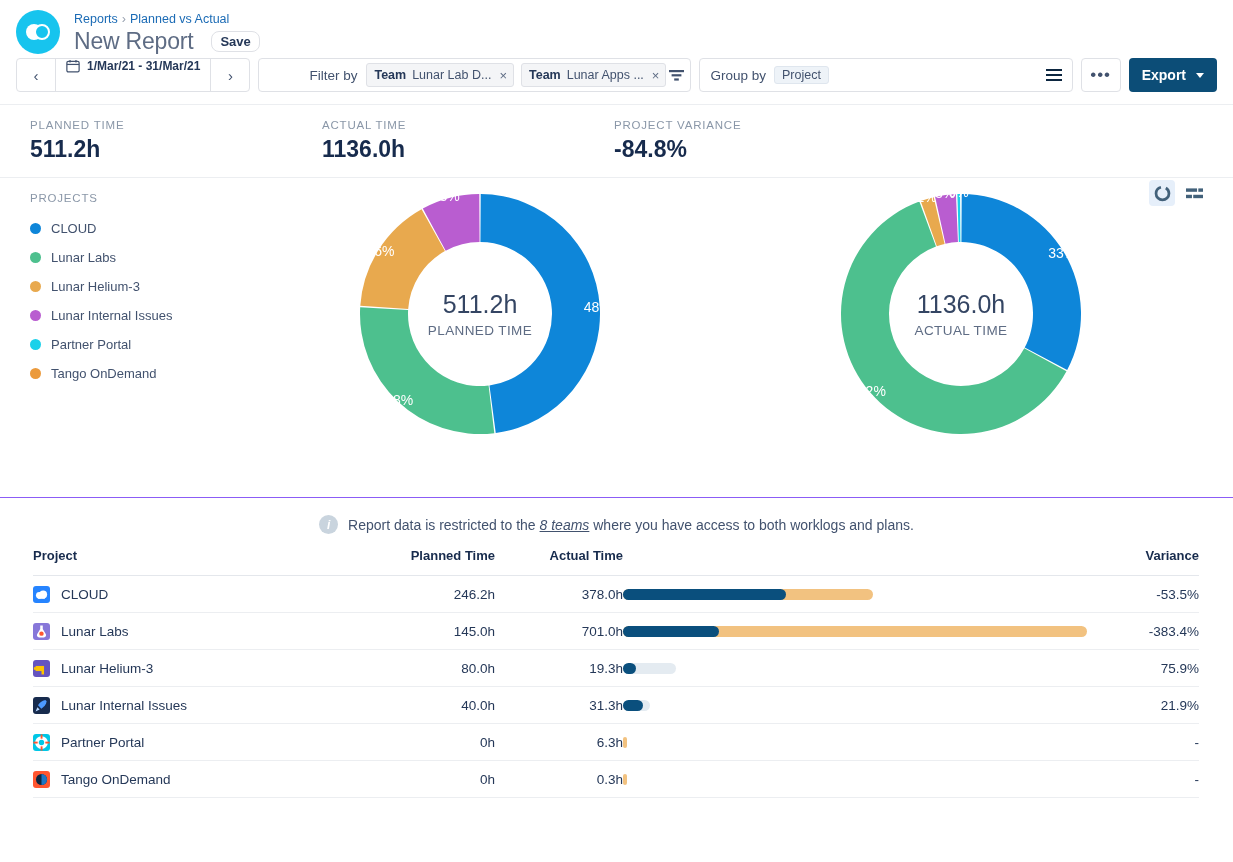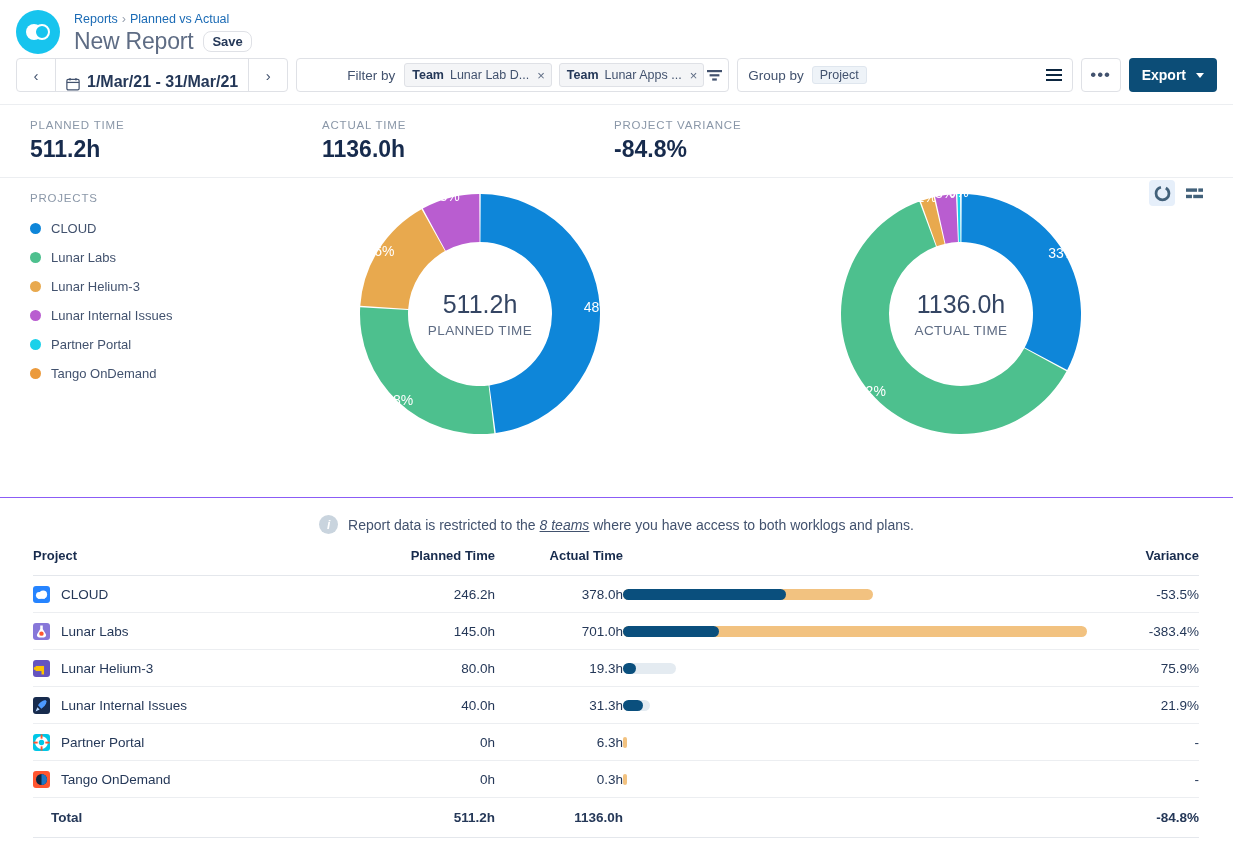--- a/index.html
+++ b/index.html
@@ -16,32 +16,32 @@
   
   .header { display:flex; align-items:flex-start; padding:8px 0 6px 16px; height:58px; }
   .logo { width:44px; height:44px; border-radius:50%; background:#17c4ee; position:relative; flex:0 0 auto; margin-top:2px;}
   .logo .c1, .logo .c2 { position:absolute; top:14px; width:16px; height:16px; border-radius:50%; background:#fff; }
   .logo .c1 { left:10px; }
   .logo .c2 { left:18px; background:#17c4ee; border:2px solid #fff; width:16px; height:16px;}
   .titleblock { margin-left:14px; }
   .breadcrumb { font-size:12.5px; color:#5e6c84; line-height:16px; padding-top:3px;}
   .breadcrumb a { color:#1b6bb5; text-decoration:none; }
   .breadcrumb .sep { color:#97a0af; margin:0 4px; }
-  .titlerow { display:flex; align-items:center; gap:10px; margin-top:1px;}
+  .titlerow { display:flex; align-items:center; gap:18px; margin-top:1px;}
   .pagetitle { font-size:23px; font-weight:400; color:#5e6c84; letter-spacing:-0.2px;}
   .savebtn {
     font-size:13px; font-weight:700; color:#253858; background:#fff;
     border:1px solid #dfe1e6; border-radius:8px; padding:2px 8px; cursor:pointer;
   }
 
   
   .toolbar { display:flex; align-items:center; gap:8px; padding:0 16px 12px 16px; }
   .ctrl { border:1px solid #dfe1e6; border-radius:4px; background:#fff; height:34px; display:flex; align-items:center; }
   .navbtn { width:38px; height:32px; display:flex; align-items:center; justify-content:center; color:#42526e; cursor:pointer; font-size:15px; background:transparent; border:none;}
-  .daterange { display:flex; align-items:flex-end; gap:7px; padding:0 10px; border-left:1px solid #dfe1e6; border-right:1px solid #dfe1e6; height:32px; font-size:16px; font-weight:700; color:#253858; cursor:pointer;}
+  .daterange { display:flex; align-items:flex-start; gap:7px; padding:0 10px; border-left:1px solid #dfe1e6; border-right:1px solid #dfe1e6; height:32px; font-size:12px; font-weight:700; color:#253858; cursor:pointer;}
   .filterbox { flex:0 0 auto; padding:0 6px 0 10px; gap:7px; }
   .filterlabel { font-size:13.5px; color:#42526e; margin-right:2px;padding-left:40px;}
   .chip { display:flex; align-items:center; gap:6px; background:#f4f5f7; border:1px solid #dfe1e6; border-radius:3px; height:24px; padding:0 6px 0 7px; font-size:12.5px; color:#42526e; max-width:150px;}
   .chip b { color:#253858; font-weight:700; }
   .chip .x { color:#5e6c84; font-size:13px; cursor:pointer; margin-left:2px;}
   .chip .txt { white-space:nowrap; overflow:hidden; text-overflow:ellipsis; }
   .filtericon { color:#42526e; margin-left:-4px; }
   .groupbox { flex:1 1 auto; padding:12px 10px; justify-content:space-between; }
   .groupleft { display:flex; align-items:center; gap:8px;}
   .grouplabel { font-size:13.5px; color:#42526e;}
@@ -402,23 +402,16 @@
           </td>
           <td class="c-pl">0h</td>
           <td class="c-ac">0.3h</td>
           <td class="c-bar">
             <div class="barwrap" style="width:432px">
               <div class="barseg" style="left:0;width:4px;background:#f2c280"></div>
             </div>
           </td>
           <td class="c-var">-</td>
         </tr>
-        <tr class="total">
-          <td class="c-proj">Total</td>
-          <td class="c-pl">511.2h</td>
-          <td class="c-ac">1136.0h</td>
-          <td class="c-bar"></td>
-          <td class="c-var">-84.8%</td>
-        </tr>
       </tbody>
   </table>
 
 </div>
 
 </body></html>

